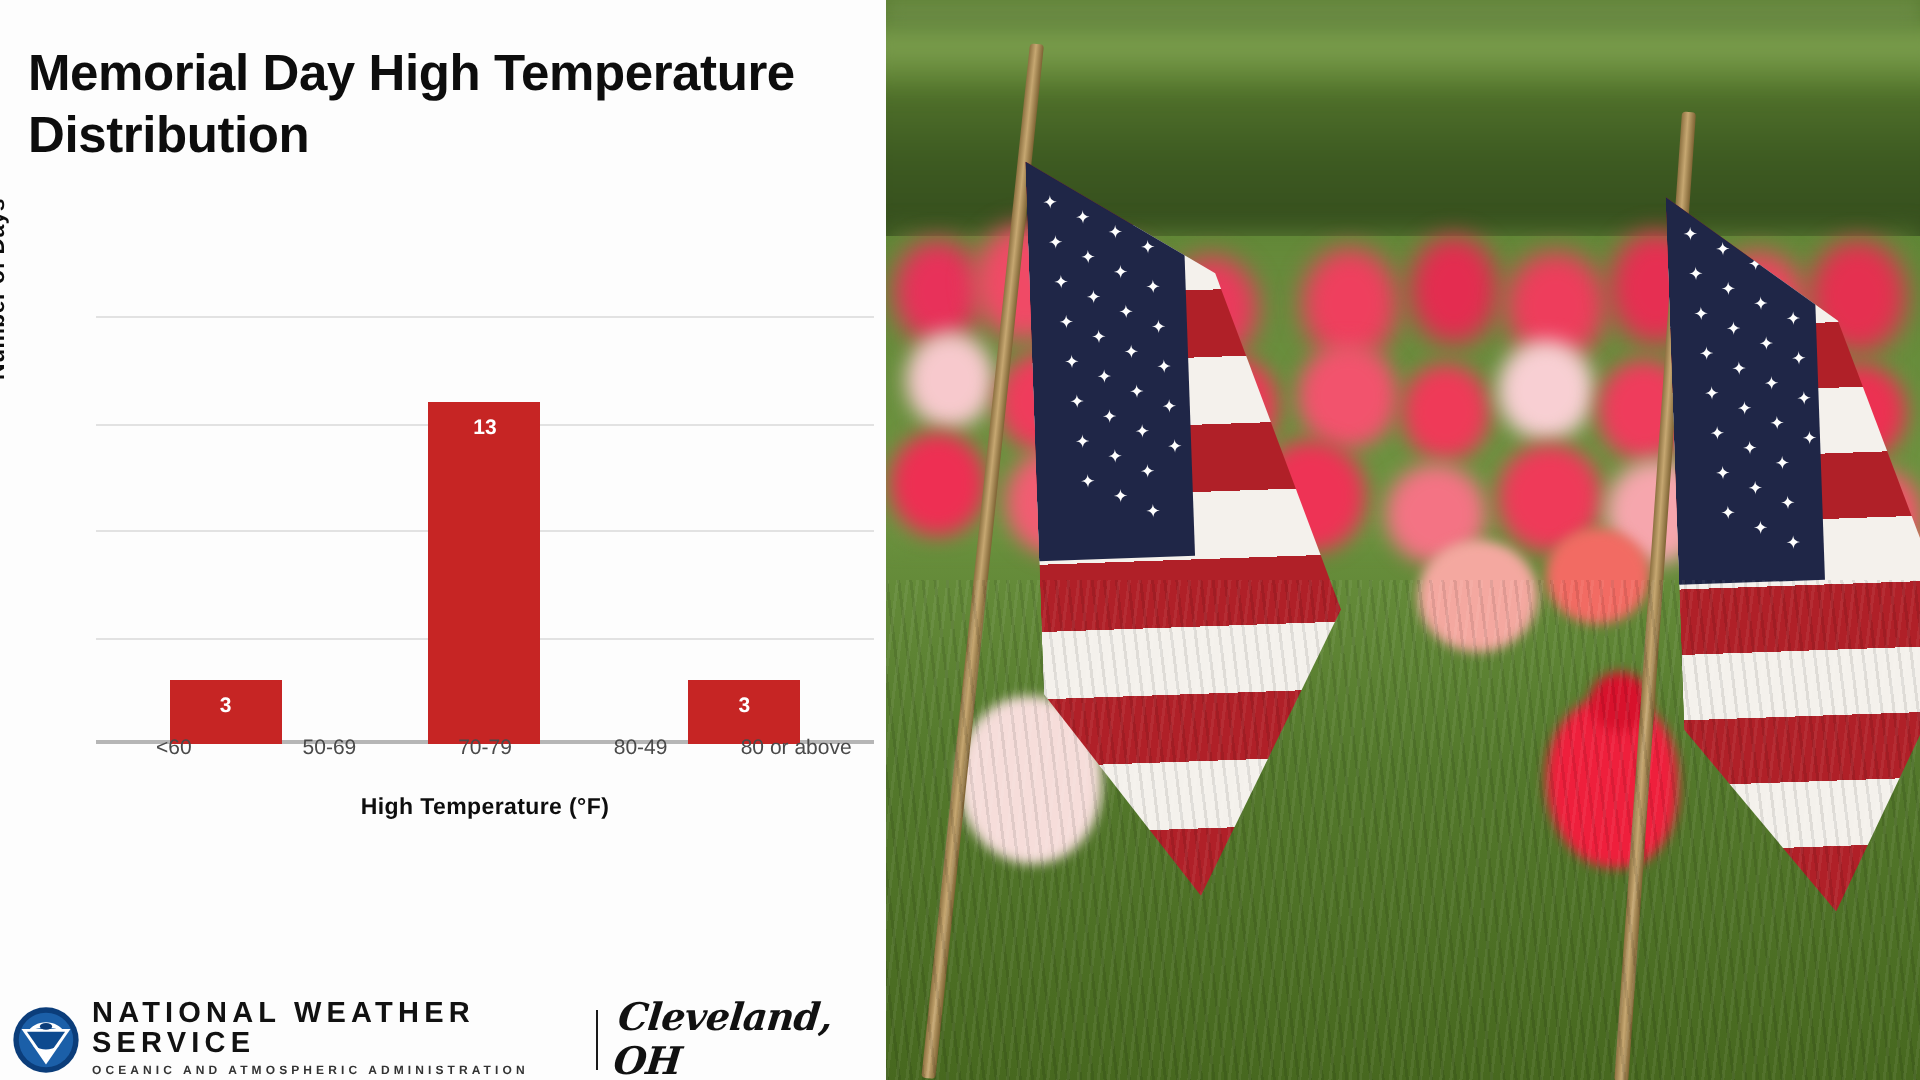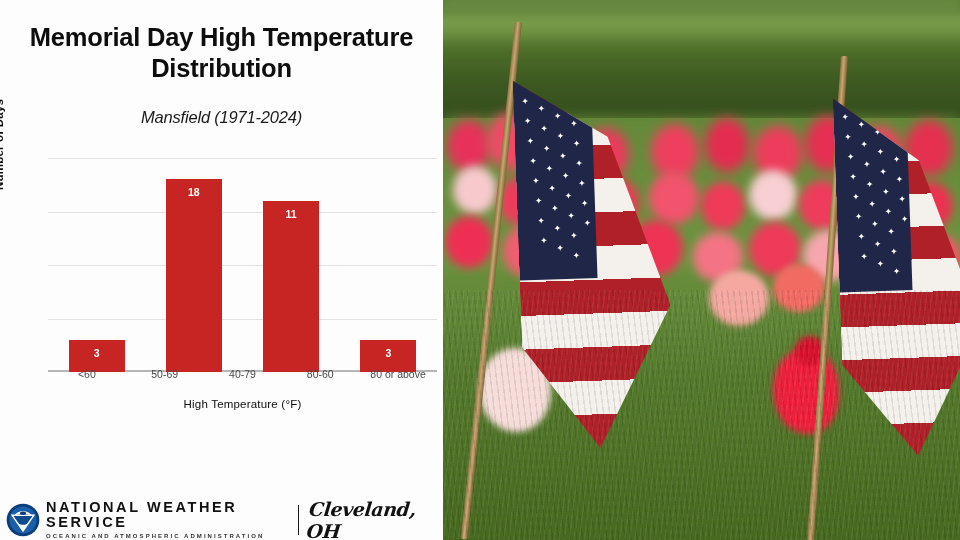--- a/index.html
+++ b/index.html
@@ -21,21 +21,20 @@
     position: absolute;
     left: 0; top: 0;
     width: 443px; height: 540px;
     background: #fdfdfd;
   }
 
   #chart-title {
     position: absolute;
     left: 14px; top: 22px;
     width: 415px;
-    text-align: center;
     font-size: 25.5px;
     font-weight: 800;
     line-height: 1.22;
     letter-spacing: -0.2px;
     color: #0d0d0d;
   }
   #chart-subtitle {
     position: absolute;
     left: 14px; top: 108px;
     width: 415px;
@@ -128,21 +127,21 @@
     font-size: 10.5px;
     color: #4a4a4a;
   }
   #x-axis-title {
     position: absolute;
     left: 48px;
     top: 398px;
     width: 389px;
     text-align: center;
     font-size: 11.5px;
-    font-weight: normal;
+    font-weight: bold;
     color: #0d0d0d;
     letter-spacing: 0.2px;
   }
 
   
   #footer {
     position: absolute;
     left: 6px;
     top: 500px;
     width: 430px;
@@ -278,61 +277,55 @@
   }
 </style>
 </head>
 <body>
 
 <div id="page">
 
   <div id="left-panel">
 
     <div id="chart-title">Memorial Day High Temperature Distribution</div>
-    <div id="chart-subtitle">Mansfield (1971-2024)</div>
 
     <div id="y-axis-title">Number of Days</div>
 
     <div id="plot-area">
       <div class="gridline" style="top:0px;"></div>
       <div class="gridline" style="top:53.5px;"></div>
       <div class="gridline" style="top:107px;"></div>
       <div class="gridline" style="top:160.5px;"></div>
       <div id="axis-baseline"></div>
 
     </div>
 
     <div id="bars">
       <div class="bar-slot">
         <div class="bar" style="height:32.1px;">
           <span class="bar-value">3</span>
         </div>
       </div>
       <div class="bar-slot">
-        <div class="bar" style="height:192.6px;">
-          <span class="bar-value">18</span>
-        </div>
-      </div>
-      <div class="bar-slot">
         <div class="bar" style="height:171.2px;">
-          <span class="bar-value">11</span>
+          <span class="bar-value">13</span>
         </div>
       </div>
       <div class="bar-slot">
         <div class="bar" style="height:32.1px;">
           <span class="bar-value">3</span>
         </div>
       </div>
     </div>
 
     <div id="xtick-row">
       <div class="xtick-label">&lt;60</div>
       <div class="xtick-label">50-69</div>
-      <div class="xtick-label">40-79</div>
-      <div class="xtick-label">80-60</div>
+      <div class="xtick-label">70-79</div>
+      <div class="xtick-label">80-49</div>
       <div class="xtick-label">80 or above</div>
     </div>
 
     <div id="x-axis-title">High Temperature (°F)</div>
 
     <div id="footer">
       <svg id="noaa-logo" viewBox="0 0 100 100">
         <circle cx="50" cy="50" r="48" fill="#0b3d7a"></circle>
         <circle cx="50" cy="50" r="40" fill="#1b5fa8"></circle>
         <path d="M14 34 H86 L50 86 Z" fill="#ffffff"></path>

